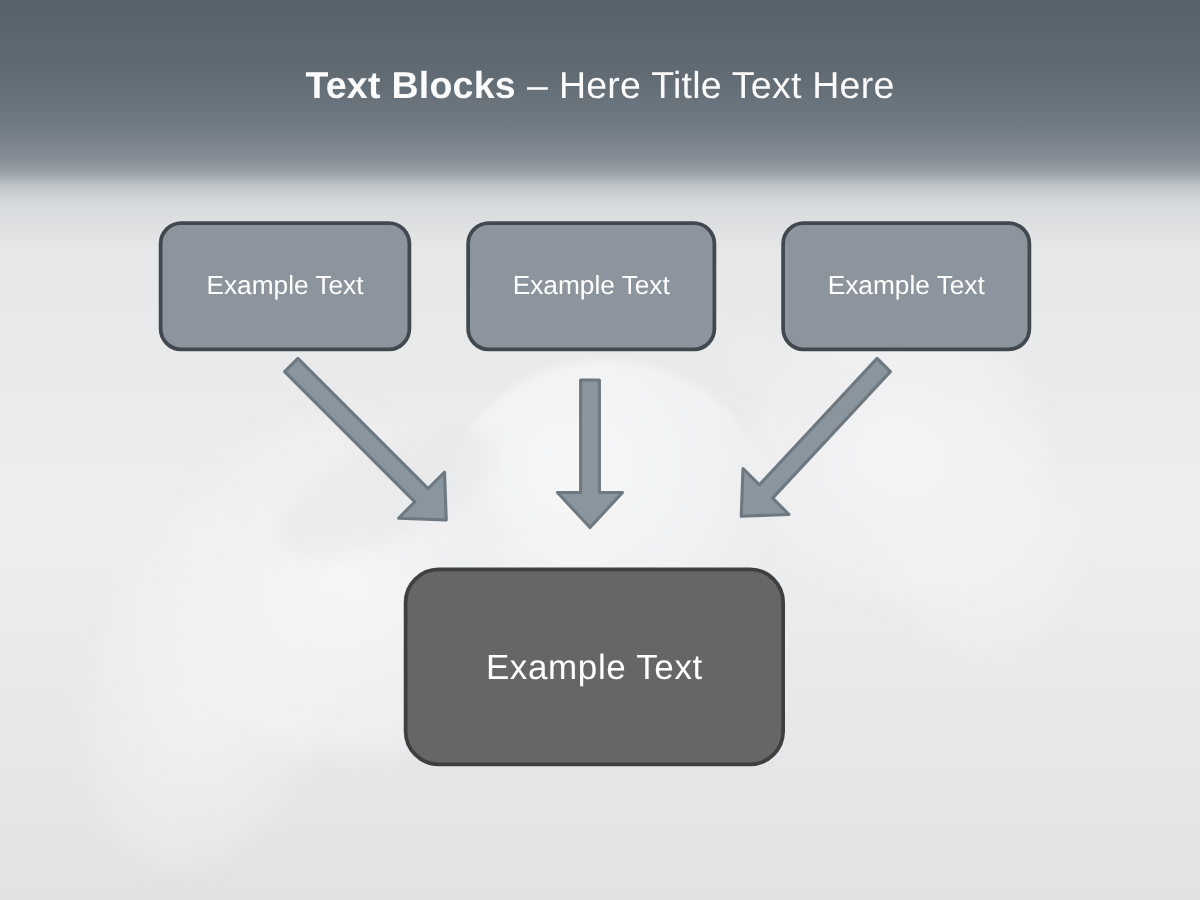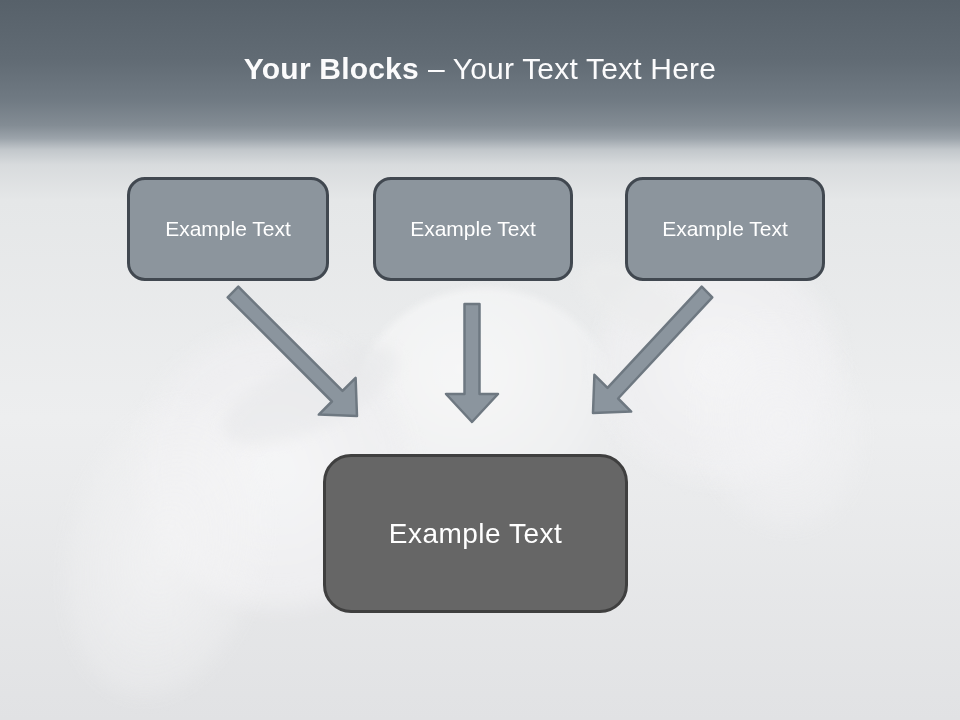--- a/index.html
+++ b/index.html
@@ -58,21 +58,21 @@
 <div class="slide">
 
   <div class="art sphere"></div>
   <div class="art wing l1"></div>
   <div class="art wing l2"></div>
   <div class="art wing l3"></div>
   <div class="art wing r1"></div>
   <div class="art wing r2"></div>
   <div class="art wing r3"></div>
 
-  <div class="title"><span class="b">Your Blocks</span><span class="r">– Your Text Text Here</span></div>
+  <div class="title"><span class="b">Text Blocks</span><span class="r">– Here Title Text Here</span></div>
 
   <svg class="arrows" width="960" height="720" viewBox="0 0 960 720">
     <polygon points="238.3,286.7 342.5,390.9 355.6,377.8 357,416 318.8,414.6 331.9,401.5 227.7,297.3"></polygon>
     <polygon points="464.5,304 479.5,304 479.5,394 498,394 472,422 446,394 464.5,394"></polygon>
     <polygon points="712.3,297.3 618.1,398.5 631.2,411.6 593,413 594.4,374.8 607.5,387.9 701.7,286.7"></polygon>
   </svg>
 
   <div class="tblock tb1">
     <span>Example Text</span>
   </div>

